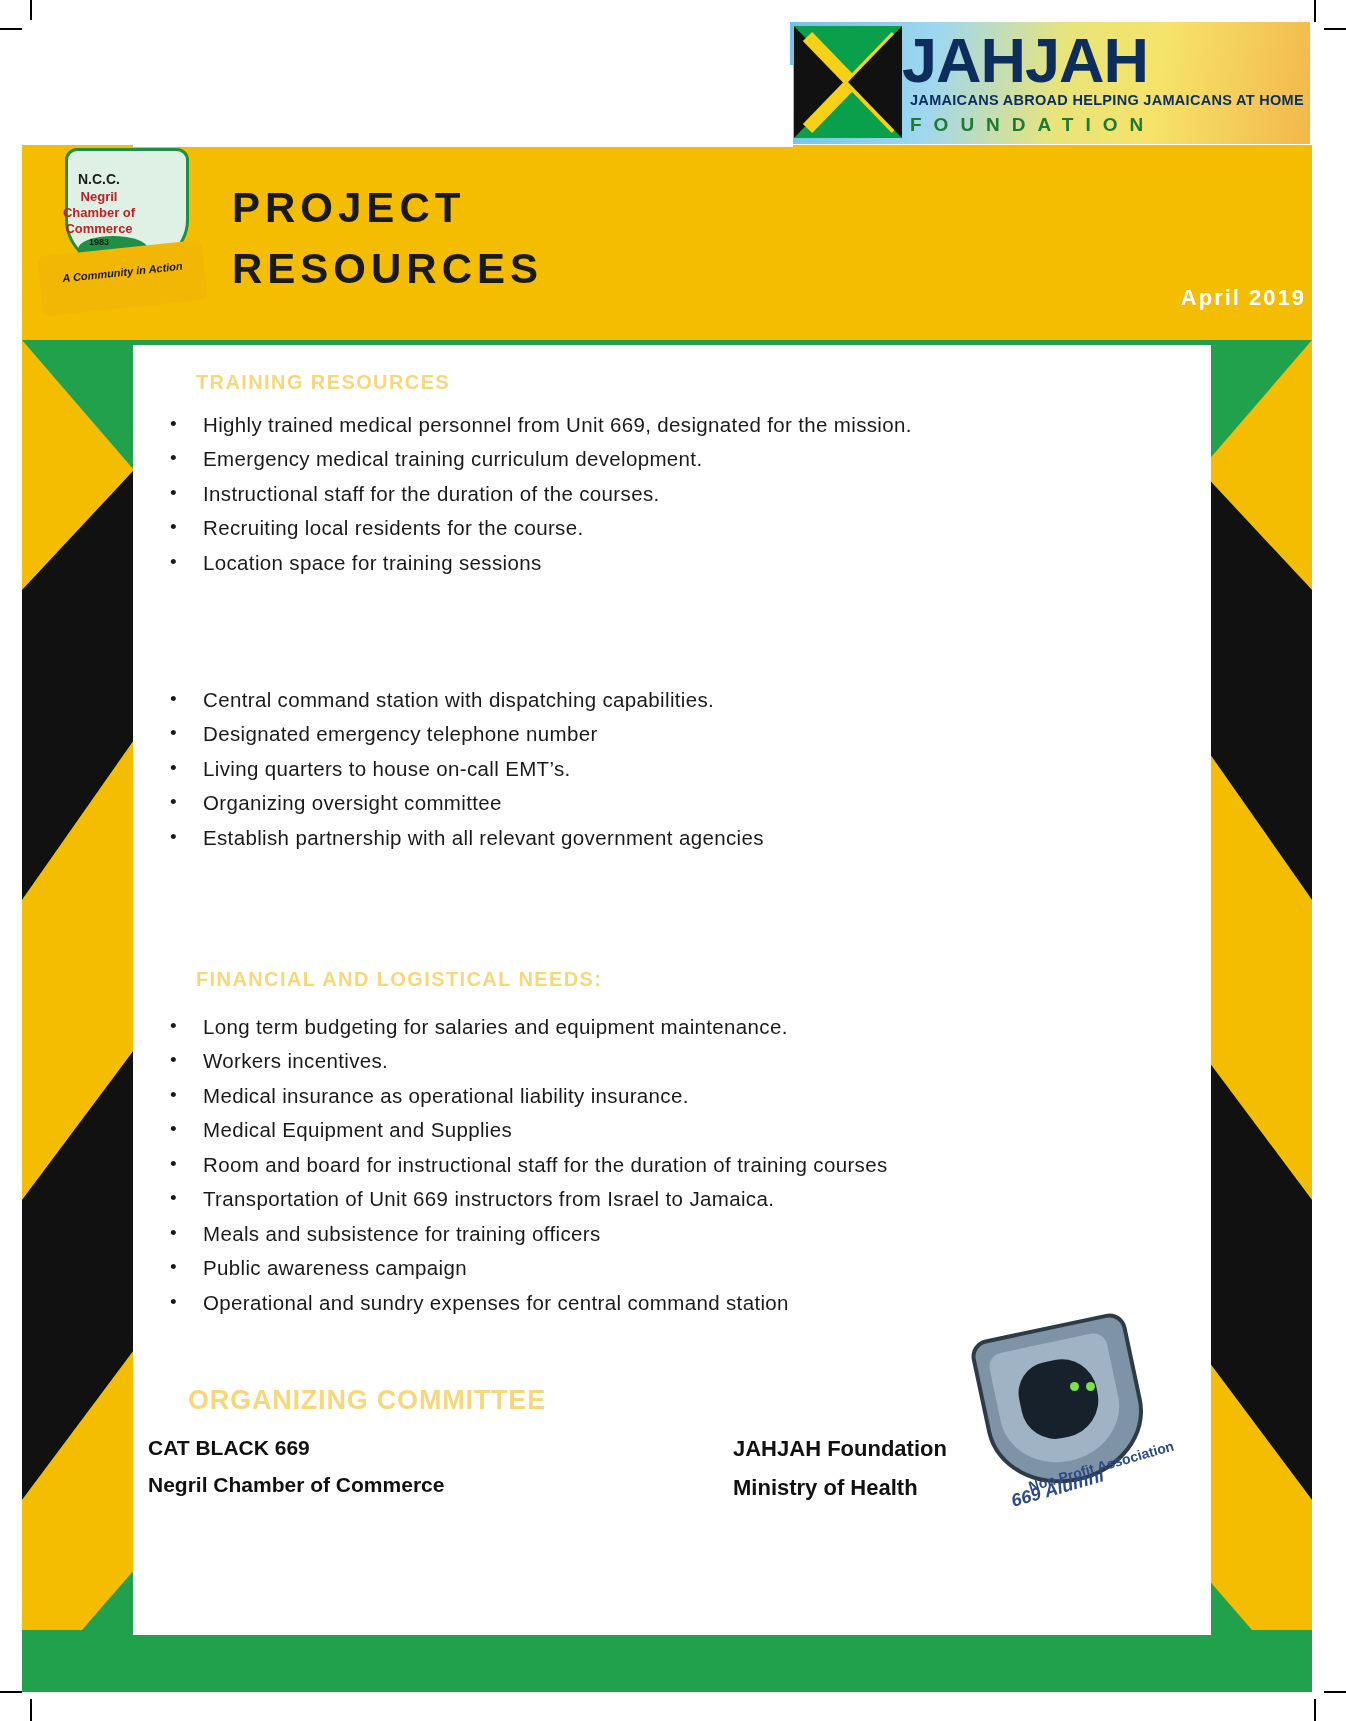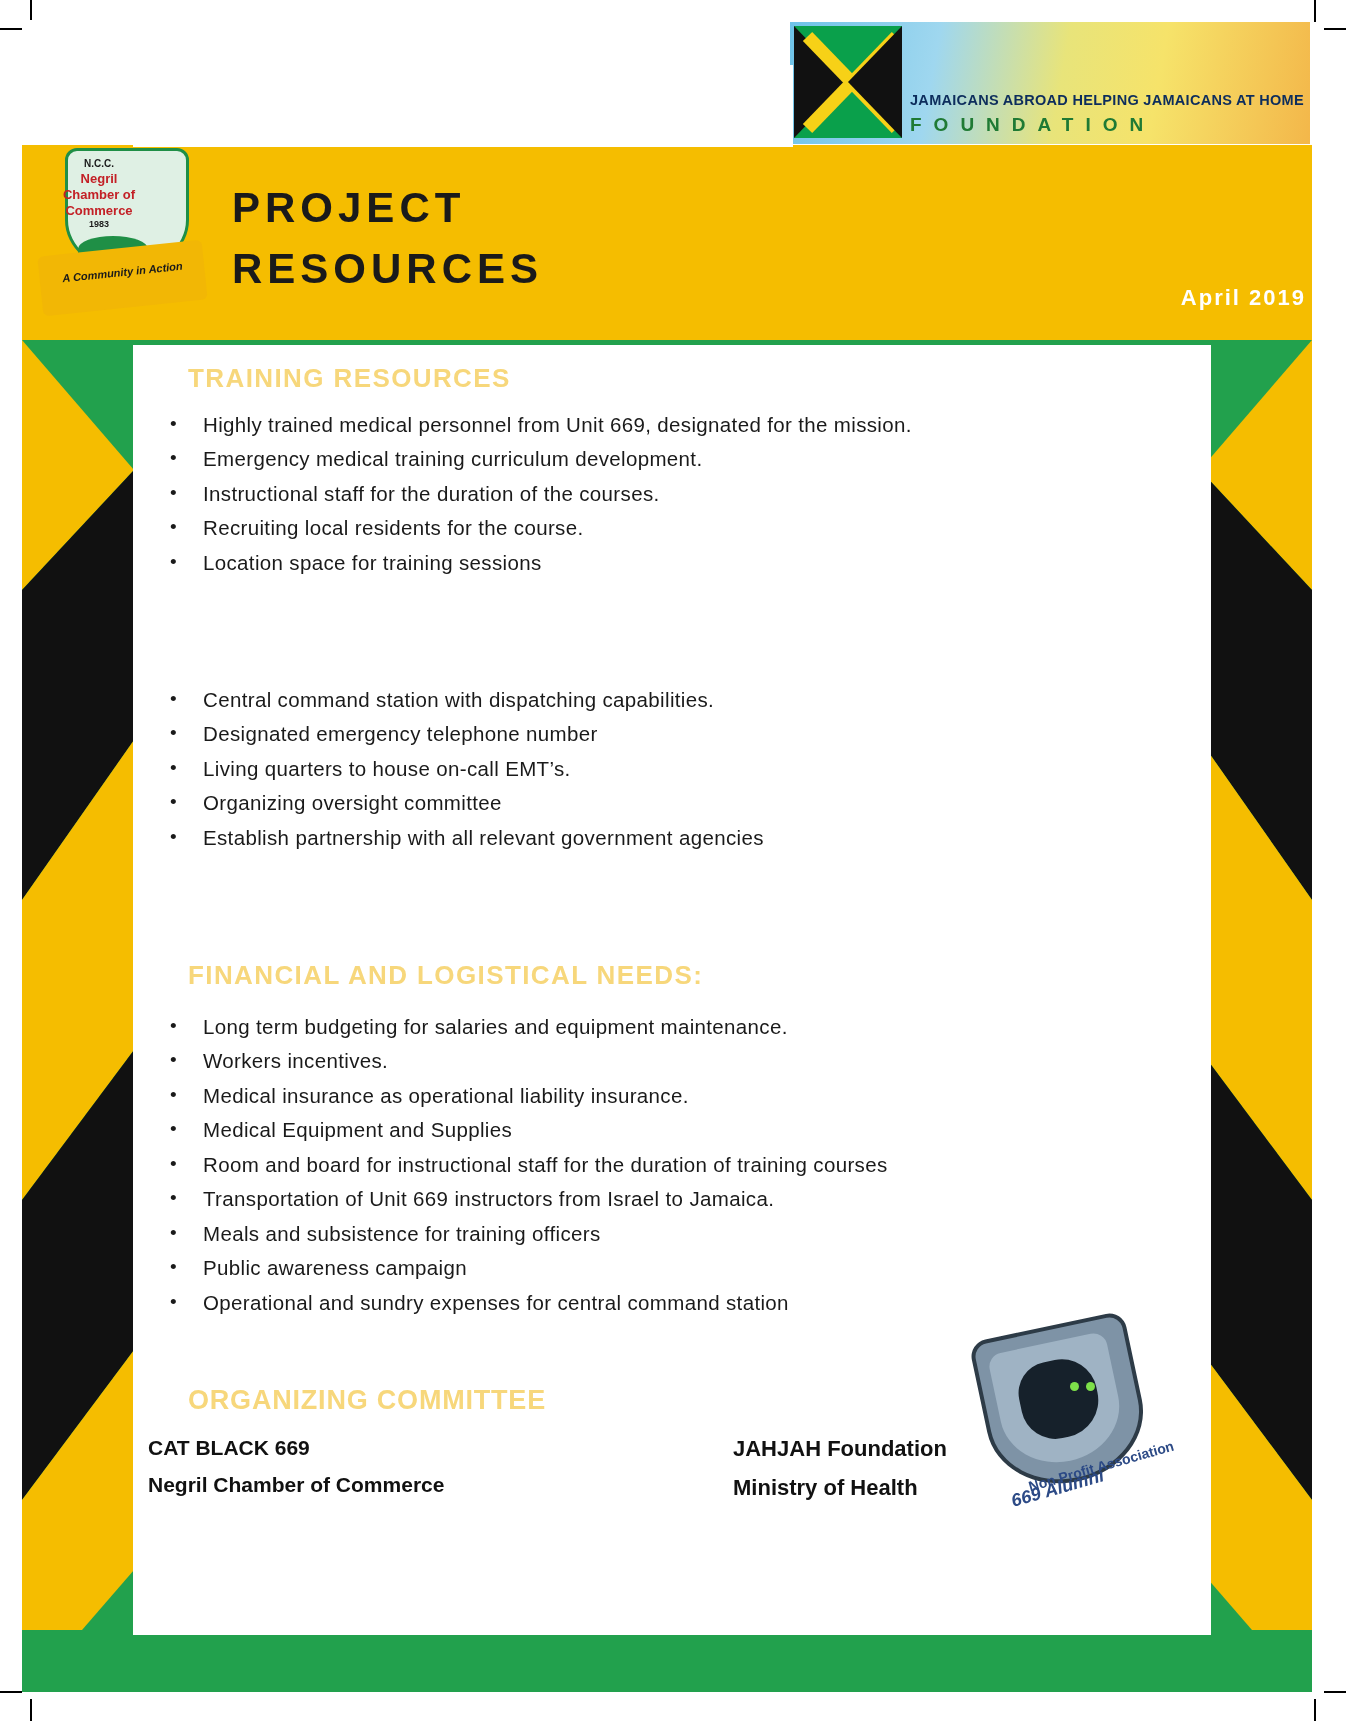--- a/index.html
+++ b/index.html
@@ -197,21 +197,21 @@
     border: 3px solid #1f8f46;
     border-radius: 12px 12px 50% 50% / 12px 12px 42% 42%;
   }
   .ncc .shield-text {
     position: absolute;
     left: 0; top: 10px;
     width: 118px;
     text-align: center;
     line-height: 1.25;
   }
-  .ncc .t1 { font-size: 10px; font-weight: bold; color: #1a1a1a; }
+  .ncc .t1 { font-size: 14px; font-weight: bold; color: #1a1a1a; margin-top: 13px; }
   .ncc .t2 { font-size: 13px; font-weight: bold; color: #c32026; }
   .ncc .t3 { font-size: 9px; font-weight: bold; color: #1a1a1a; }
   .ncc .ribbon {
     position: absolute;
     left: 0px;
     top: 100px;
     width: 165px;
     height: 60px;
     background: #f2b705;
     border-radius: 6px;
@@ -243,22 +243,22 @@
     position: absolute;
     left: 133px;
     top: 345px;
     width: 1078px;
     height: 1290px;
     padding: 0;
     box-sizing: border-box;
   }
   h2.section {
     position: absolute;
-    margin: 0;
-    font-size: 26px;
+    margin: 8px;
+    font-size: 20px;
     font-weight: bold;
     color: #f7d77b;
     letter-spacing: 1.4px;
   }
   .bullets {
     position: absolute;
     margin: 0;
     padding: 0;
     list-style: none;
     width: 880px;
@@ -411,20 +411,21 @@
 
   <div class="header-band"></div>
 
   <div class="content-panel"></div>
 
   <div class="jahjah">
     <div class="jflag">
       <div class="jx1"></div>
       <div class="jx2"></div>
     </div>
+    <div class="jtitle">JAHJAH</div>
     <div class="jsub">JAMAICANS ABROAD HELPING JAMAICANS AT HOME</div>
     <div class="jsub2">FOUNDATION</div>
   </div>
 
   <div class="header-white-box"></div>
 
   <div class="ncc">
     <div class="shield"></div>
     <div class="leaf"></div>
     <div class="ribbon"></div>

